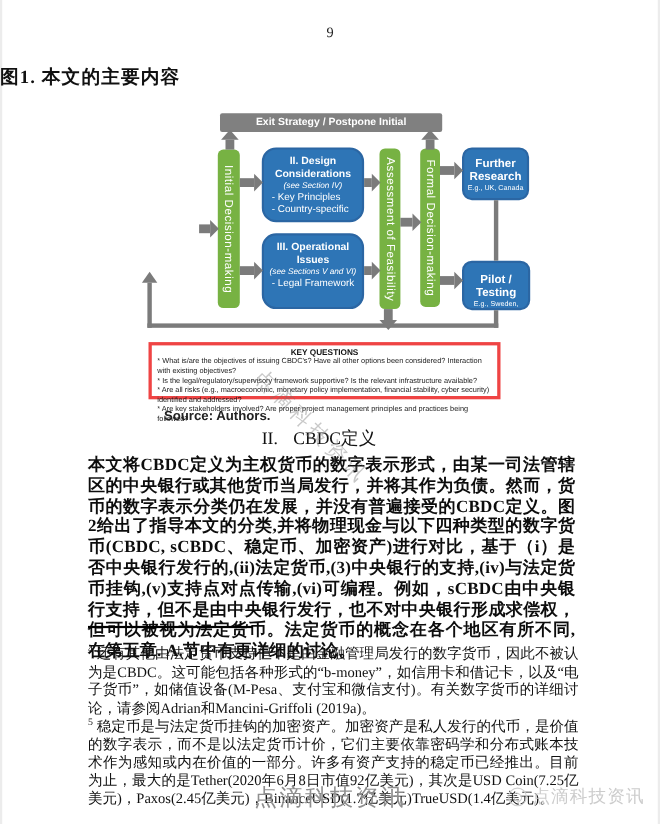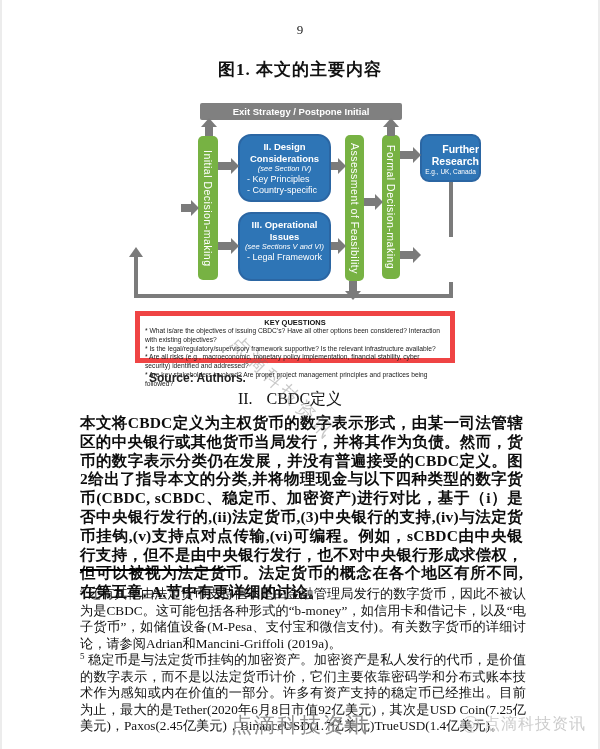--- a/index.html
+++ b/index.html
@@ -3,21 +3,21 @@
 <meta charset="utf-8">
 <style>
   html,body{margin:0;padding:0;}
   body{width:600px;height:749px;background:#fdfdfd;font-family:"Liberation Serif",serif;}
   .page{position:relative;width:600px;height:749px;background:#ffffff;overflow:hidden;
         box-shadow:inset 2px 0 0 #ececec, inset -2px 0 0 #ececec;}
   .abs{position:absolute;}
 
   
   .page-number{top:22px;left:0;width:600px;text-align:center;font-size:13px;color:#222;}
-  .fig-title{top:58px;left:0;width:600px;text-align:center;font-size:17px;font-weight:bold;color:#111;letter-spacing:1px;}
+  .fig-title{top:58px;left:0;width:600px;font-size:17px;font-weight:bold;color:#111;letter-spacing:1px;}
 
   
   .diagram{top:100px;left:95px;width:410px;height:212px;font-family:"Liberation Sans",sans-serif;}
   .exit-bar{left:105px;top:3px;width:202px;height:17px;background:#808080;border-radius:2px;
             color:#fff;font-size:9.5px;font-weight:bold;text-align:center;line-height:17px;}
   .lane{background:#77B243;border-radius:5px;color:#fff;writing-mode:vertical-rl;text-orientation:mixed;
         text-align:center;font-size:10.5px;letter-spacing:.5px;display:flex;align-items:center;justify-content:center;}
   .lane1{left:103px;top:36px;width:20px;height:144px;}
   .lane2{left:250px;top:35px;width:19px;height:146px;}
   .lane3{left:287px;top:35px;width:18px;height:144px;}
@@ -27,33 +27,33 @@
   .cb-box .b2{font-size:10px;line-height:13px;}
   .cb-box .note{font-size:7.5px;font-style:italic;line-height:11px;}
   .design-box{left:143px;top:34px;width:93px;height:68px;padding-top:5px;}
   .op-box{left:143px;top:112px;width:93px;height:69px;padding-top:5px;}
   .bt{font-size:9.5px;font-weight:bold;line-height:11.5px;}
   .bnote{font-size:7.5px;font-style:italic;line-height:10px;}
   .bitem{display:block;font-size:9px;line-height:11px;text-align:left;padding-left:7px;padding-right:3px;}
   .small-box{border-radius:9px;padding-top:7px;}
   .further-box{left:325px;top:34px;width:61px;height:48px;}
   .pilot-box{left:325px;top:137px;width:62px;height:45px;padding-top:9px;}
-  .sb-title{font-size:10.5px;font-weight:600;line-height:12px;padding:0 0;text-align:right;}
+  .sb-title{font-size:10.5px;font-weight:600;line-height:12px;padding:0 0;}
   .sb-note{font-size:6.5px;line-height:9px;}
 
   
   .shaft{background:#7b7b7b;}
   .tri{width:0;height:0;}
   .tri-right{border-top:8px solid transparent;border-bottom:8px solid transparent;border-left:8px solid #7b7b7b;}
   .tri-up{border-left:8px solid transparent;border-right:8px solid transparent;border-bottom:9px solid #7b7b7b;}
   .tri-down{border-left:8px solid transparent;border-right:8px solid transparent;border-top:9px solid #7b7b7b;}
   .thin{background:#7b7b7b;}
 
   
-  .kq-box{top:311px;left:135px;width:320px;height:52px;border:5px solid #ef4444;box-sizing:border-box;
+  .kq-box{top:311px;left:135px;width:320px;height:52px;border:3px solid #ef4444;box-sizing:border-box;
           background:#fff;font-family:"Liberation Sans",sans-serif;padding:2px 5px 0 5px;}
   .kq-title{text-align:center;font-size:7.5px;font-weight:bold;color:#111;line-height:9px;}
   .kq-item{font-size:6.7px;line-height:8.8px;color:#1a1a1a;}
 
   .source-line{top:371px;left:149px;font-family:"Liberation Sans",sans-serif;font-size:12px;font-weight:600;color:#222;}
 
   .section-head{top:389px;left:0;width:580px;text-align:center;font-size:16px;font-weight:normal;color:#111;}
   .section-head .gap{display:inline-block;width:14px;}
 
   .body-par{top:414px;left:80px;width:443px;font-size:15.5px;line-height:18.8px;font-weight:600;
@@ -103,20 +103,24 @@
       <div class="bt">III. Operational Issues</div>
       <div class="bnote">(see Sections V and VI)</div>
       <span class="bitem">- Legal Framework</span>
     </div>
 
     <div class="abs bbox small-box further-box">
       <div class="sb-title">Further Research</div>
       <div class="sb-note">E.g., UK, Canada</div>
     </div>
 
+    <div class="abs bbox small-box pilot-box">
+      <div class="sb-title">Pilot / Testing</div>
+      <div class="sb-note">E.g., Sweden, China</div>
+    </div>
 
     <div class="abs shaft" style="left:86px;top:104px;width:10px;height:8px;"></div>
     <div class="abs tri tri-right" style="left:96px;top:100px;"></div>
 
     <div class="abs shaft" style="left:110px;top:27px;width:8px;height:9px;"></div>
     <div class="abs tri tri-up" style="left:106px;top:18px;"></div>
 
     <div class="abs shaft" style="left:123px;top:62px;width:13px;height:8px;"></div>
     <div class="abs tri tri-right" style="left:136px;top:58px;"></div>
 

